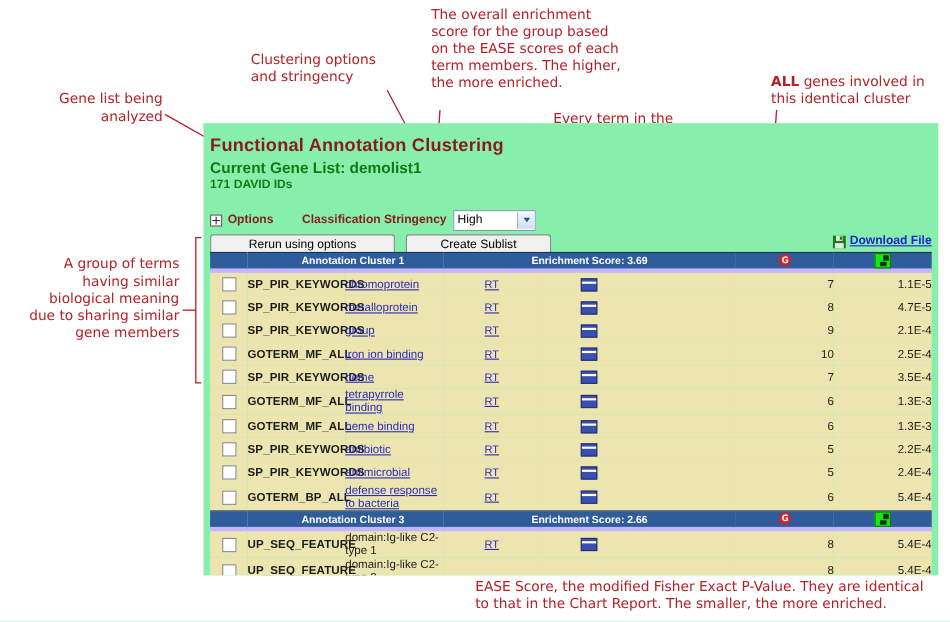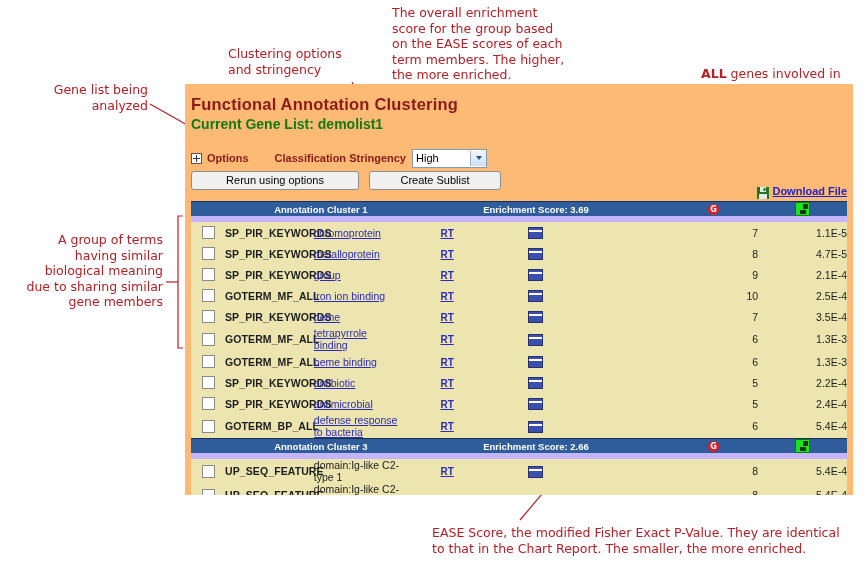--- a/index.html
+++ b/index.html
@@ -21,23 +21,23 @@
   }
   .anno.r{text-align:right;}
   .anno b{font-weight:bold;}
   svg.arrows{
     position:absolute;left:0;top:0;width:864px;height:565px;
     pointer-events:none;
   }
   
   #app{
     position:absolute;
-    left:185px;top:84px;
+    left:185px;top:112px;
     width:668px;height:411px;
-    background:#fdba74;
+    background:#86efac;
     overflow:hidden;
   }
   .page-title{
     color:#8b1a1a;
     font-weight:bold;
     font-size:16.5px;
     font-family:"Liberation Sans", sans-serif;
     margin:11px 0 2px 6px;
     letter-spacing:.2px;
   }
@@ -116,21 +116,21 @@
   table.results{
     position:absolute;left:6px;top:117px;
     width:656px;border-collapse:collapse;
     table-layout:fixed;
   }
   table.results td{padding:0;font-size:10.5px;}
   tr.cluster-head td{
     background:#2f5c9b;
     height:13px;
     border-top:1px solid #16305a;
-    border-bottom:6px solid #c4b5fd;
+    border-bottom:4px solid #c4b5fd;
     color:#ffffff;font-weight:bold;font-size:9.5px;
     vertical-align:middle;
   }
   tr.cluster-head td.c-name{text-align:center;padding-left:14px;}
   tr.cluster-head td.c-score{text-align:center;}
   tr.cluster-head td.c-g,tr.cluster-head td.c-chart{text-align:center;}
   tr.term td{
     background:#ece5b0;
     height:21px;
     vertical-align:middle;
@@ -140,21 +140,21 @@
   .chk{
     display:inline-block;width:11px;height:11px;
     border:1px solid #8a8a8a;background:#fff;
     vertical-align:middle;
   }
   td.cat{width:118px;font-weight:bold;font-size:9.5px;letter-spacing:.1px;}
   td.term-name{width:176px;}
   td.term-name a{color:#2b2bbb;text-decoration:underline;}
   td.term-name span.plain{color:#1c1c1c;}
   td.rt{width:40px;text-align:center;}
-  td.rt a{color:#2b2bbb;text-decoration:underline;font-weight:bold;font-size:10px;}
+  td.rt a{color:#2b2bbb;text-decoration:underline;font-weight:normal;font-size:10px;}
   td.genes{width:46px;text-align:center;}
   td.spacer{width:112px;}
   td.count{width:62px;text-align:right;padding-right:6px;font-size:10px;}
   td.pval{width:64px;text-align:right;padding-right:8px;font-size:10px;}
   
   .listicon{
     display:inline-block;width:13px;height:10px;
     background:#3b4fae;border:1px solid #26306e;
     position:relative;vertical-align:middle;
   }
@@ -240,20 +240,21 @@
 biological meaning
 due to sharing similar
 gene members</div>
 <div class="anno" style="left:432px;top:525px;width:430px;">EASE Score, the modified Fisher Exact P-Value. They are identical
 to that in the Chart Report. The smaller, the more enriched.</div>
 
 <div id="app">
 
   <div class="page-title">Functional Annotation Clustering</div>
   <div class="gene-list">Current Gene List: demolist1</div>
+  <div class="david-ids">171 DAVID IDs</div>
 
   <div class="toolbar">
     <span class="plusbox"></span>
     <span class="tb-label">Options</span>
     <span class="tb-stringency">Classification Stringency</span>
     <span class="selwrap">
       <span class="val">High</span>
       <span class="arrowbtn">
           <i></i>
         </span>

